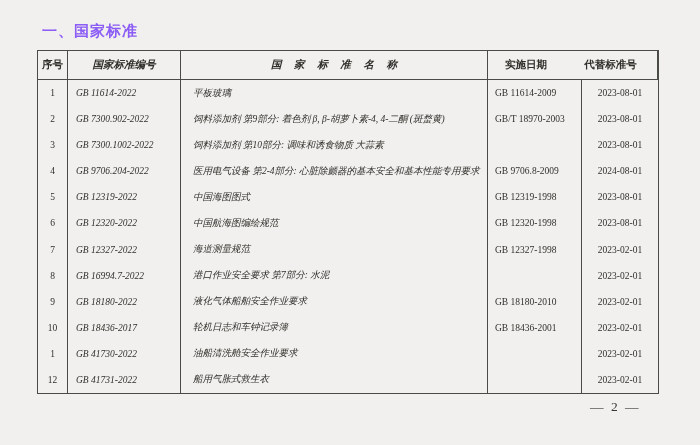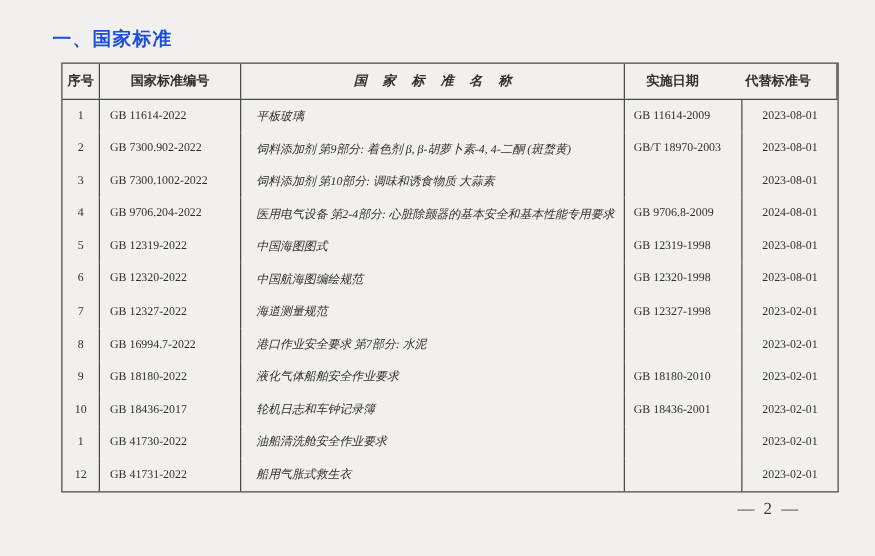--- a/index.html
+++ b/index.html
@@ -15,34 +15,33 @@
     font-family: "Liberation Serif", "DejaVu Serif", serif;
     color: #312f2b;
   }
   .doc-title {
     position: absolute;
     left: 42px;
     top: 22px;
     font-size: 15px;
     font-weight: bold;
     letter-spacing: 1px;
-    color: #1d4ed8;
+    color: #8b5cf6;
   }
   .std-table {
     position: absolute;
     left: 37px;
     top: 50px;
     width: 622px;
     height: 344px;
     border: 1.5px solid #4a4a46;
     box-sizing: border-box;
     display: flex;
     flex-direction: column;
     background: transparent;
-    margin-left: 12px;
   }
   .thead {
     display: flex;
     height: 28px;
     min-height: 28px;
     border-bottom: 1.2px solid #4a4a46;
     font-weight: bold;
     font-size: 10.5px;
   }
   .th {
@@ -65,21 +64,21 @@
   .td {
     display: flex;
     align-items: center;
     box-sizing: border-box;
     height: 100%;
     white-space: nowrap;
     overflow: hidden;
   }
   
   .col-no       { width: 30px;  min-width: 30px; }
-  .col-code     { width: 113px; min-width: 113px; }
+  .col-code     { width: 113px; min-width: 113px; font-style: italic; }
   .col-name     { flex: 1; font-style: italic; }
   .col-replaced { width: 94px;  min-width: 94px; }
   .col-date     { width: 76px;  min-width: 76px; }
   
   .vline { border-right: 1px solid #4a4a46; }
   
   .td.col-no       { justify-content: center; }
   .td.col-code     { padding-left: 8px; }
   .td.col-name     { padding-left: 12px; }
   .td.col-replaced { padding-left: 7px; }

